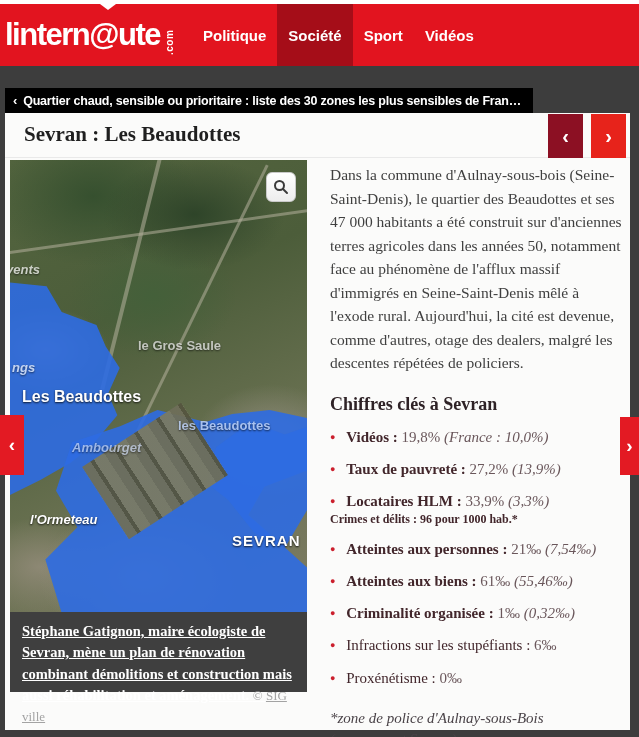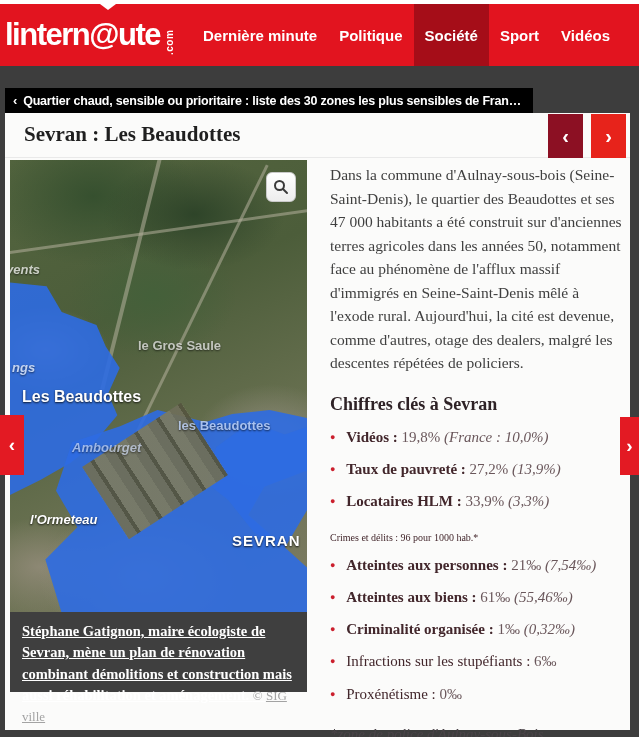--- a/index.html
+++ b/index.html
@@ -127,21 +127,21 @@
   }
   .intro { font-size:15.5px; line-height:1.52; }
   .stats-heading {
     margin-top:19px; font-size:18px; font-weight:bold; color:#2e2226;
   }
   .stat { margin-top:12px; font-size:15px; color:#6a575b; line-height:1.35; }
   .stat::before { content:"●"; color:#cb1f2d; font-size:9px; vertical-align:2px; margin-right:7px; }
   .stat .lbl { color:#42262b; }
   .stat.bold .lbl { font-weight:bold; }
   .stat .note { font-style:italic; }
-  .crimes-heading { margin-top:20px; font-size:10px; font-weight:normal; color:#42262b; }
+  .crimes-heading { font-size:12px; font-weight:bold; color:#42262b; }
   .footnote { margin-top:20px; font-style:italic; font-size:15px; color:#4a4348; line-height:1.4; }
   
   .side-pager {
     position:absolute; z-index:30; background:#e31a23; border:none; cursor:pointer;
     color:#ffffff; font-weight:bold; font-size:19px;
     display:flex; align-items:center; justify-content:center;
     font-family:"Liberation Sans", sans-serif;
   }
   .side-prev { left:0; top:415px; width:24px; height:60px; }
   .side-next { left:620px; top:417px; width:19px; height:58px; }
@@ -153,23 +153,20 @@
 
   <div class="top-strip"></div>
   <div class="notch"></div>
 
   <div class="header">
     <div class="logo">
       <span class="logo-text">lintern@ute</span>
       <span class="logo-suffix">.com</span>
     </div>
     <nav class="nav">
-      <div class="nav-item">
-          <span>Dernière minute</span>
-        </div>
       <div class="nav-item">
           <span>Politique</span>
         </div>
       <div class="nav-item active">
           <span>Société</span>
         </div>
       <div class="nav-item">
           <span>Sport</span>
         </div>
       <div class="nav-item">

